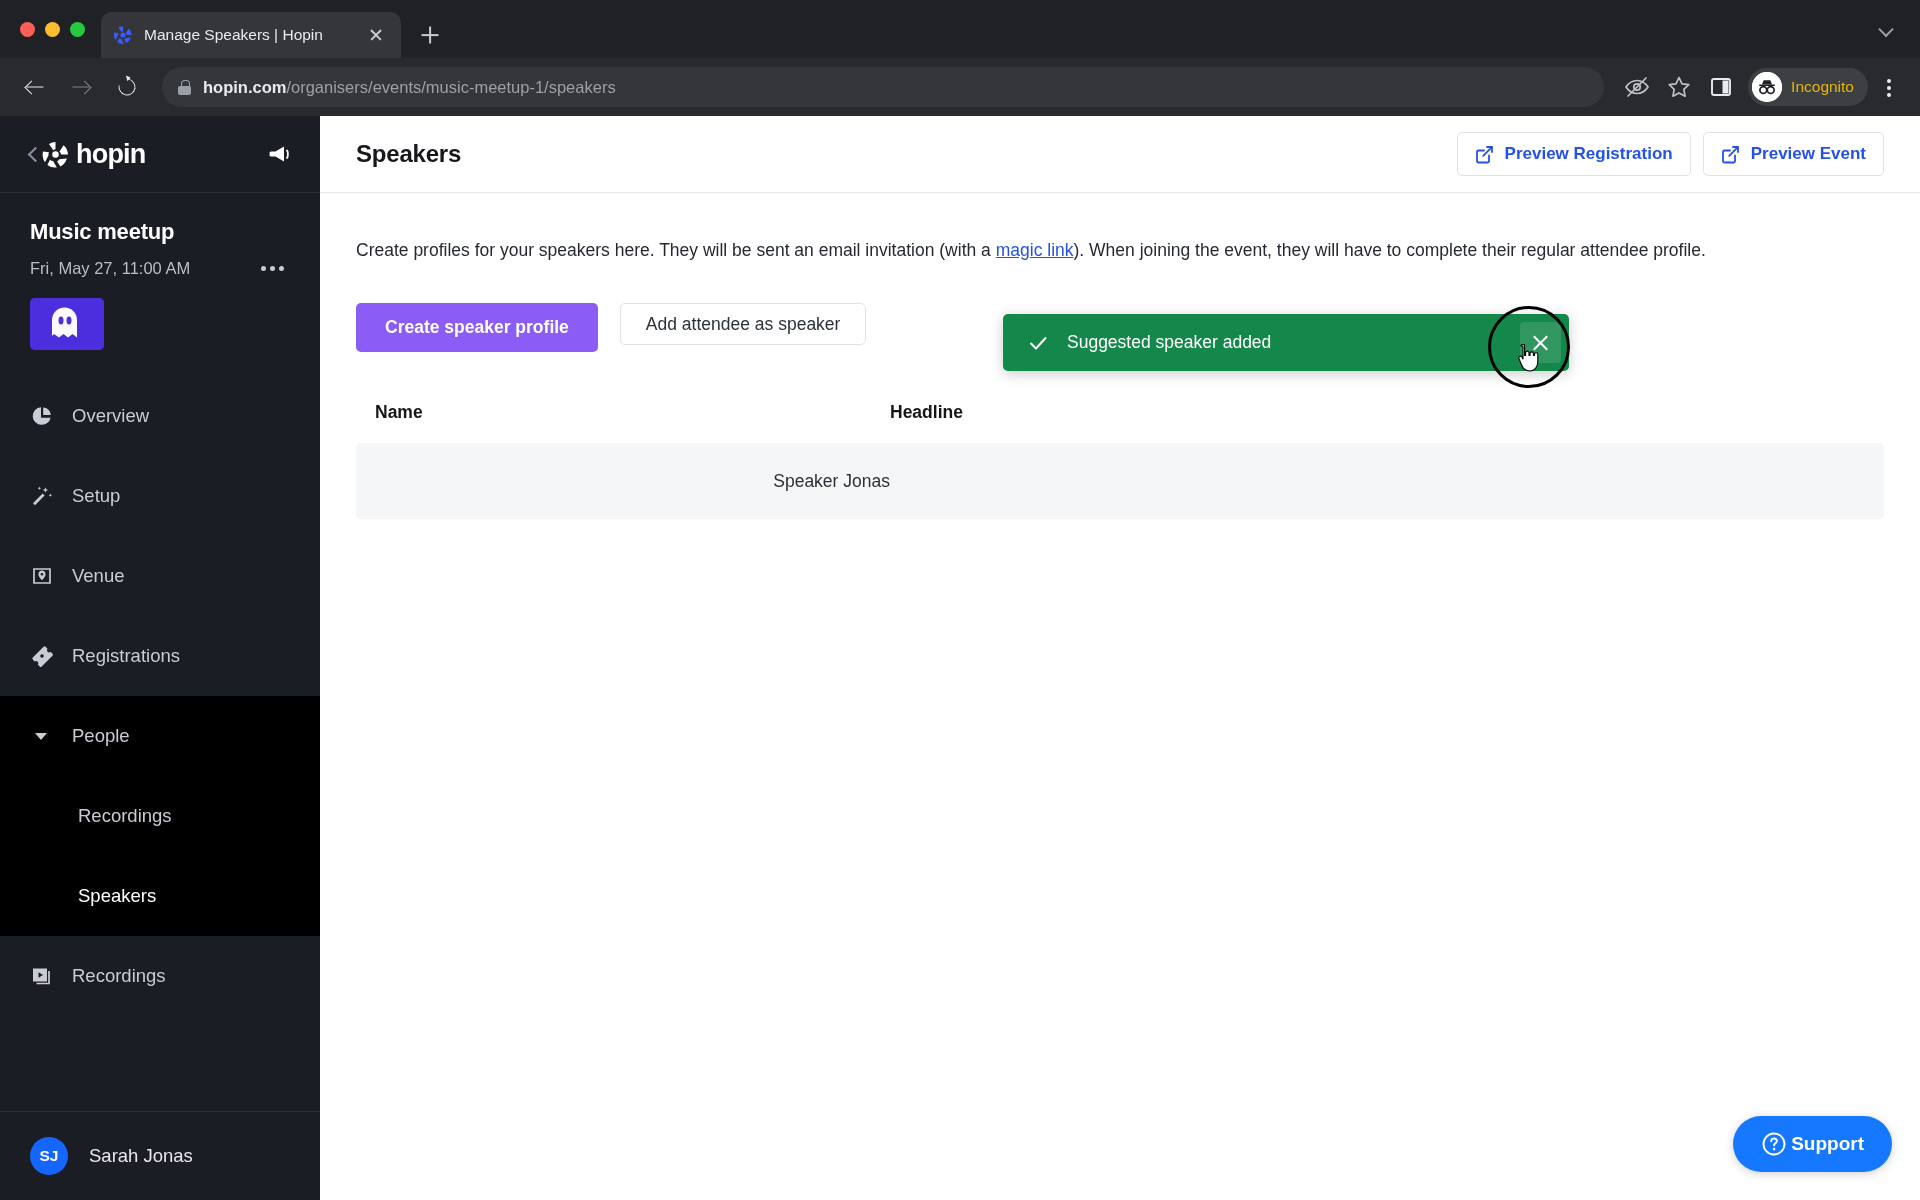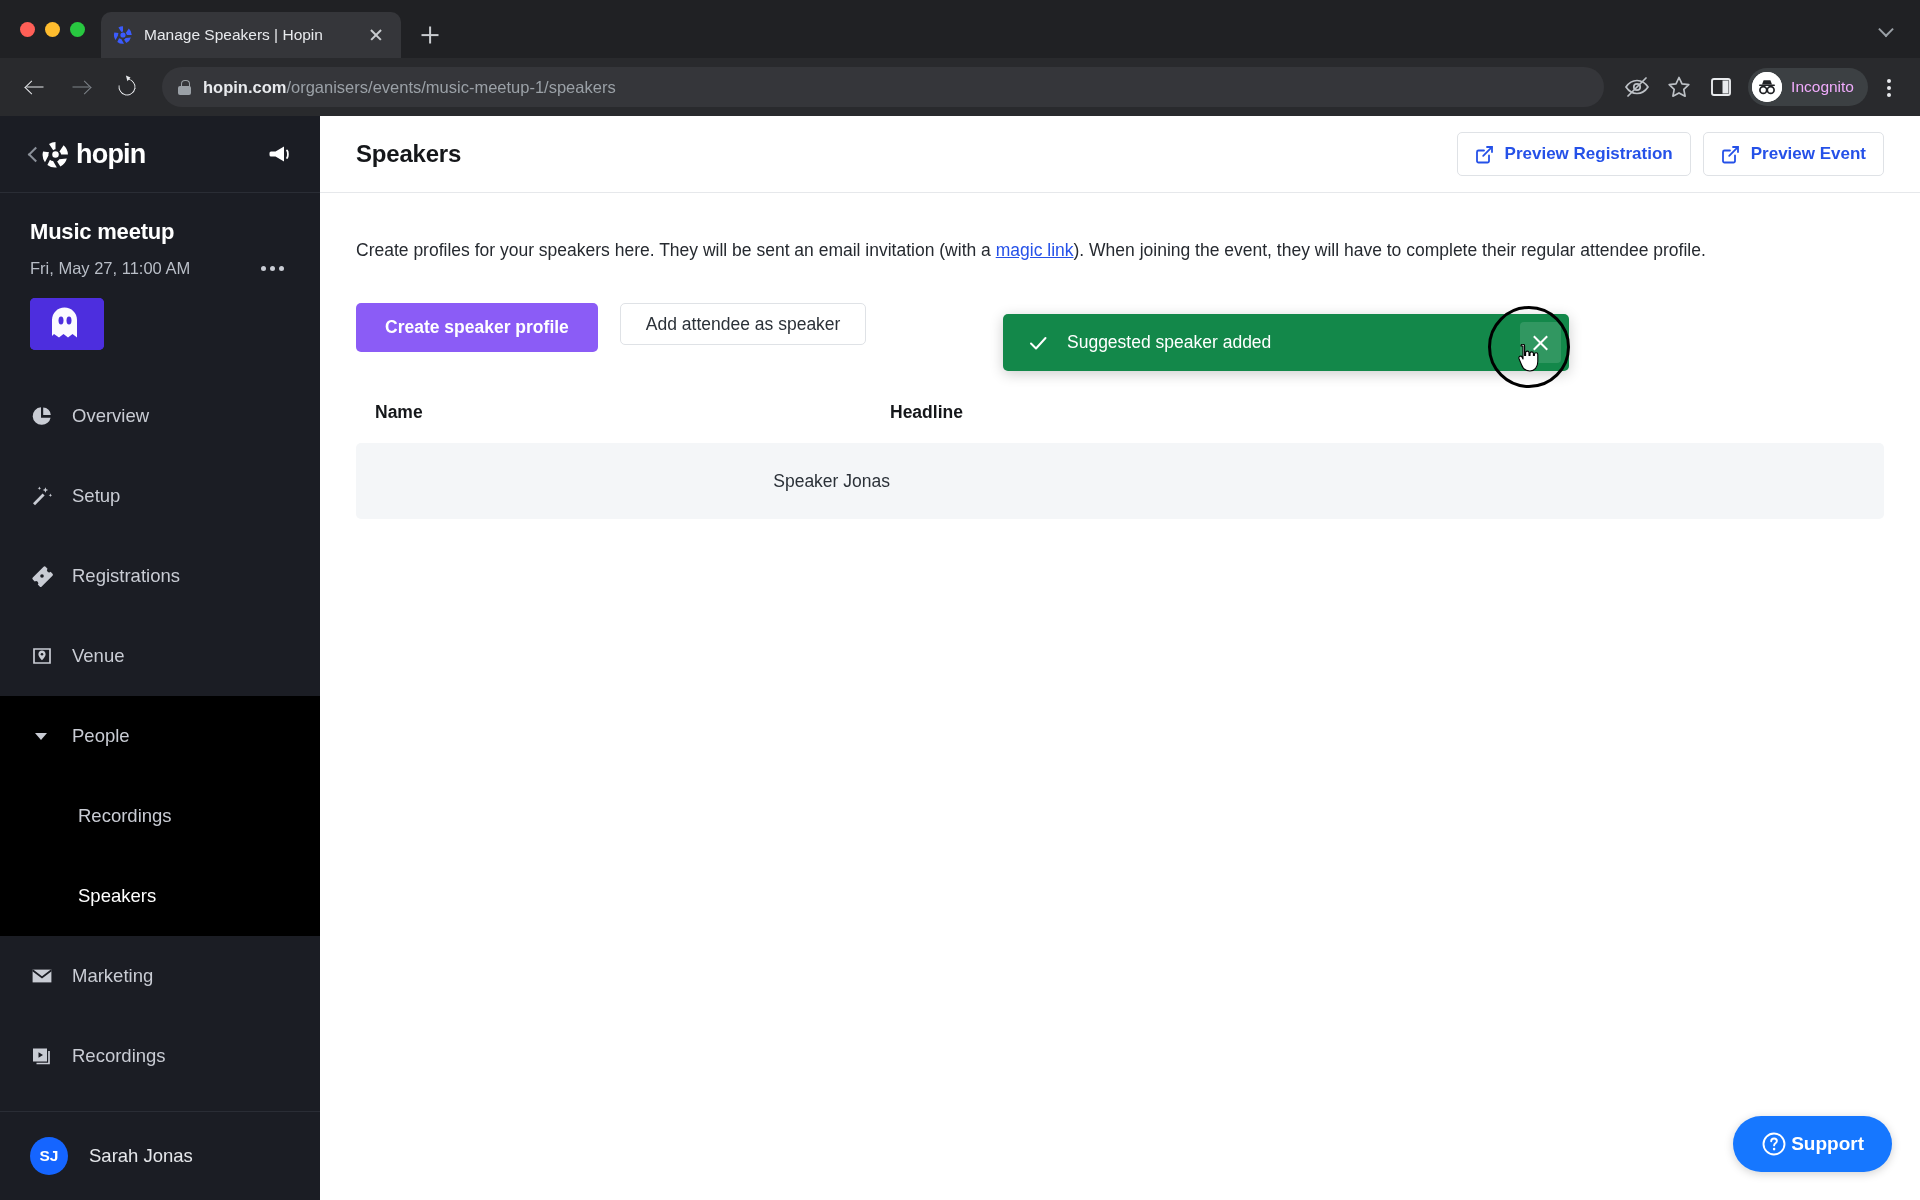--- a/index.html
+++ b/index.html
@@ -105,21 +105,21 @@
 
   .tb-icon { width: 38px; height: 38px; position: relative; flex: 0 0 38px; }
 
   .incognito-pill {
     height: 38px; background: #3c4043; border-radius: 19px; display: flex; align-items: center;
     gap: 9px; padding: 0 14px 0 4px; margin-left: 4px;
   }
   .incog-avatar {
     width: 30px; height: 30px; border-radius: 50%; background: #fff; position: relative; flex: 0 0 30px;
   }
-  .incog-label { color: #f0abfc; font-size: 15.5px; white-space: nowrap; }
+  .incog-label { color: #eab308; font-size: 15.5px; white-space: nowrap; }
   .kebab { width: 34px; height: 38px; position: relative; flex: 0 0 34px; }
   .kebab i {
     position: absolute; left: 50%; width: 4px; height: 4px; border-radius: 50%;
     background: #e8eaed; transform: translateX(-50%);
   }
   .kebab i:nth-child(1) { top: 11px; }
   .kebab i:nth-child(2) { top: 18px; }
   .kebab i:nth-child(3) { top: 25px; }
 
   
@@ -424,62 +424,53 @@
                   <path d="M9.4 2.4l.5 1.3 1.3.5-1.3.5-.5 1.3-.5-1.3-1.3-.5 1.3-.5z"></path>
                 </g>
               </svg>
           </span>
           <span>Setup</span>
         </div>
 
         <div class="sb-item">
           <span class="sb-ico">
             <svg width="24" height="24" viewBox="0 0 24 24">
+              <path d="M4 5h16v14H4z" fill="none" stroke="#c9ccd4" stroke-width="1.7"></path>
+              <path d="M12 6.6c2 0 3.6 1.6 3.6 3.6 0 2.6-3.6 6-3.6 6s-3.6-3.4-3.6-6c0-2 1.6-3.6 3.6-3.6z" fill="#c9ccd4"></path>
+              <circle cx="12" cy="10.2" r="1.3" fill="#1b1d24"></circle>
+            </svg>
+          </span>
+          <span>Venue</span>
+        </div>
+
+        <div class="sb-item">
+          <span class="sb-ico">
+            <svg width="24" height="24" viewBox="0 0 24 24">
                 <g fill="#c9ccd4">
                   <path d="M13.6 2.8 2.8 13.6a1.4 1.4 0 0 0 0 2l1.9 1.9a2.2 2.2 0 0 1 3.1 3.1l1.9 1.9a1.4 1.4 0 0 0 2 0l10.8-10.8a1.4 1.4 0 0 0 0-2l-1.9-1.9a2.2 2.2 0 0 1-3.1-3.1l-1.9-1.9a1.4 1.4 0 0 0-2 0z"></path>
                 </g>
                 <circle cx="12" cy="12" r="1.8" fill="#1b1d24"></circle>
               </svg>
           </span>
           <span>Registrations</span>
-        </div>
-
-        <div class="sb-item">
-          <span class="sb-ico">
-            <svg width="24" height="24" viewBox="0 0 24 24">
-              <path d="M4 5h16v14H4z" fill="none" stroke="#c9ccd4" stroke-width="1.7"></path>
-              <path d="M12 6.6c2 0 3.6 1.6 3.6 3.6 0 2.6-3.6 6-3.6 6s-3.6-3.4-3.6-6c0-2 1.6-3.6 3.6-3.6z" fill="#c9ccd4"></path>
-              <circle cx="12" cy="10.2" r="1.3" fill="#1b1d24"></circle>
-            </svg>
-          </span>
-          <span>Venue</span>
         </div>
 
         <div class="sb-group">
           <div class="sb-item">
             <span class="sb-caret"></span>
             <span>People</span>
           </div>
           <div class="sb-sub">
             <span>Recordings</span>
           </div>
           <div class="sb-sub active">
             <span>Speakers</span>
           </div>
         </div>
 
-        <div class="sb-item">
-          <span class="sb-ico">
-            <svg width="24" height="24" viewBox="0 0 24 24">
-                <path d="M2.6 5.6h18.8v12.8H2.6z" fill="#c9ccd4"></path>
-                <path d="M2.6 6.2 12 13.4l9.4-7.2" fill="none" stroke="#1b1d24" stroke-width="1.9"></path>
-              </svg>
-          </span>
-          <span>Marketing</span>
-        </div>
 
         <div class="sb-item">
           <span class="sb-ico">
             <svg width="24" height="24" viewBox="0 0 24 24">
               <rect x="3" y="4.5" width="14" height="13" fill="#c9ccd4"></rect>
               <path d="M8.5 8.3l4.5 2.7-4.5 2.7z" fill="#1b1d24"></path>
               <path d="M19 7v12.5H6.5" fill="none" stroke="#c9ccd4" stroke-width="1.7"></path>
             </svg>
           </span>
           <span>Recordings</span>

